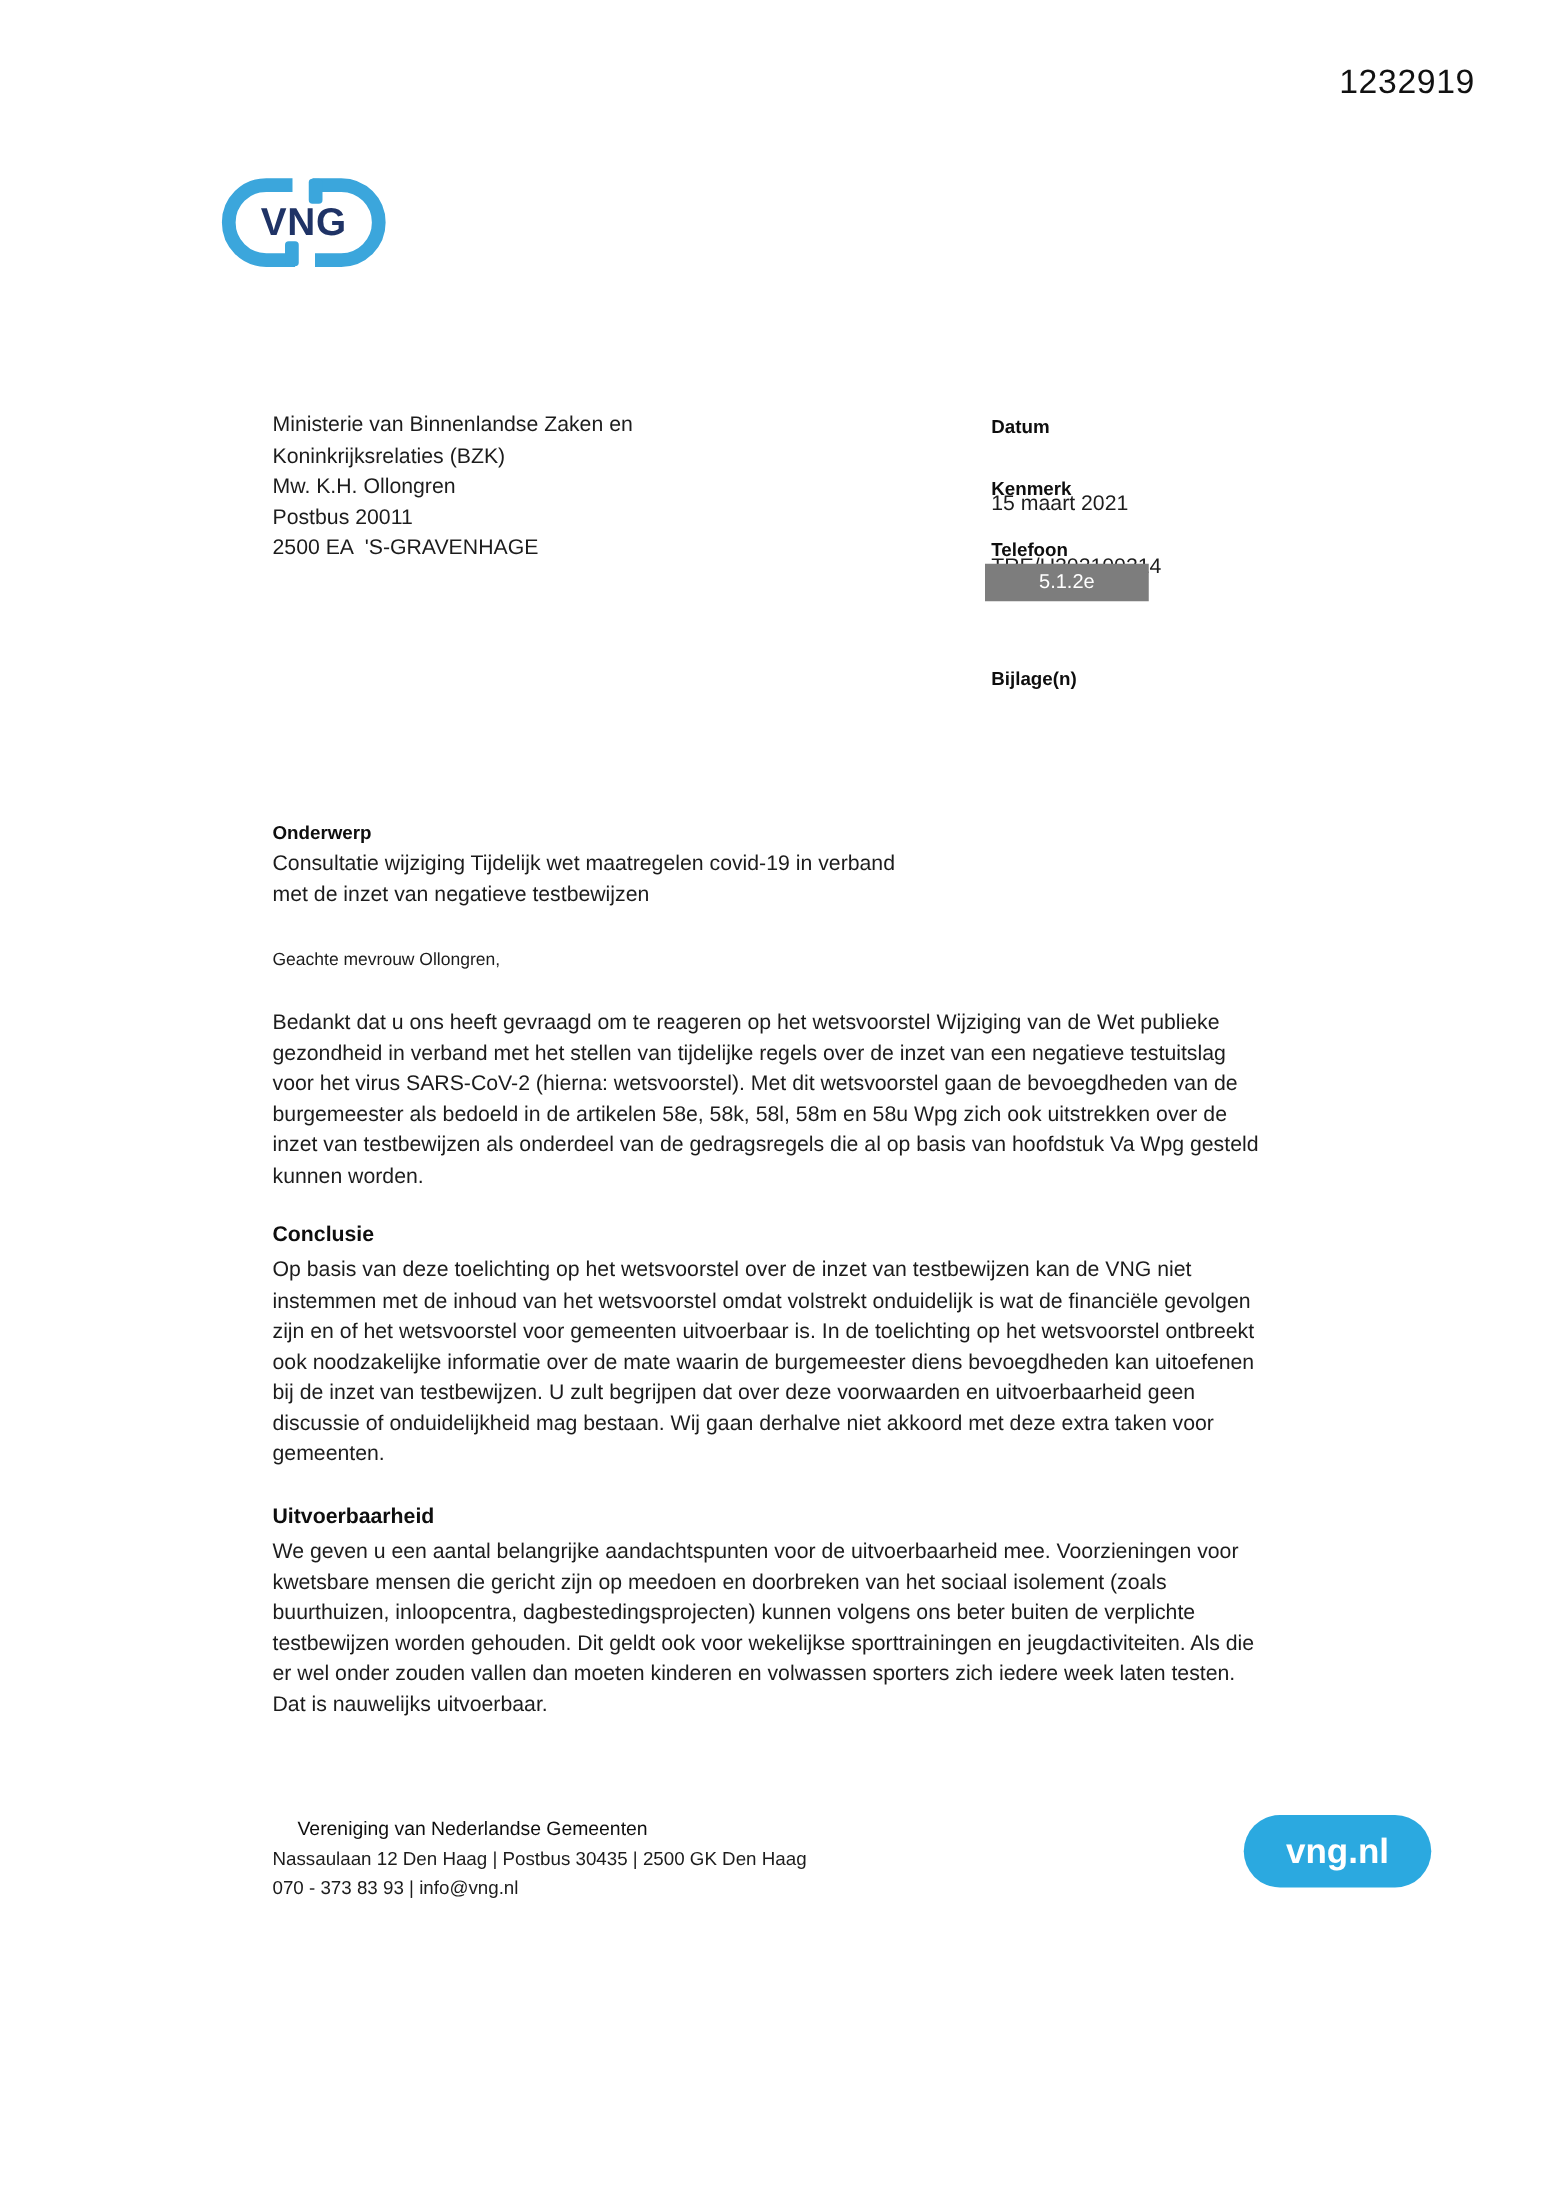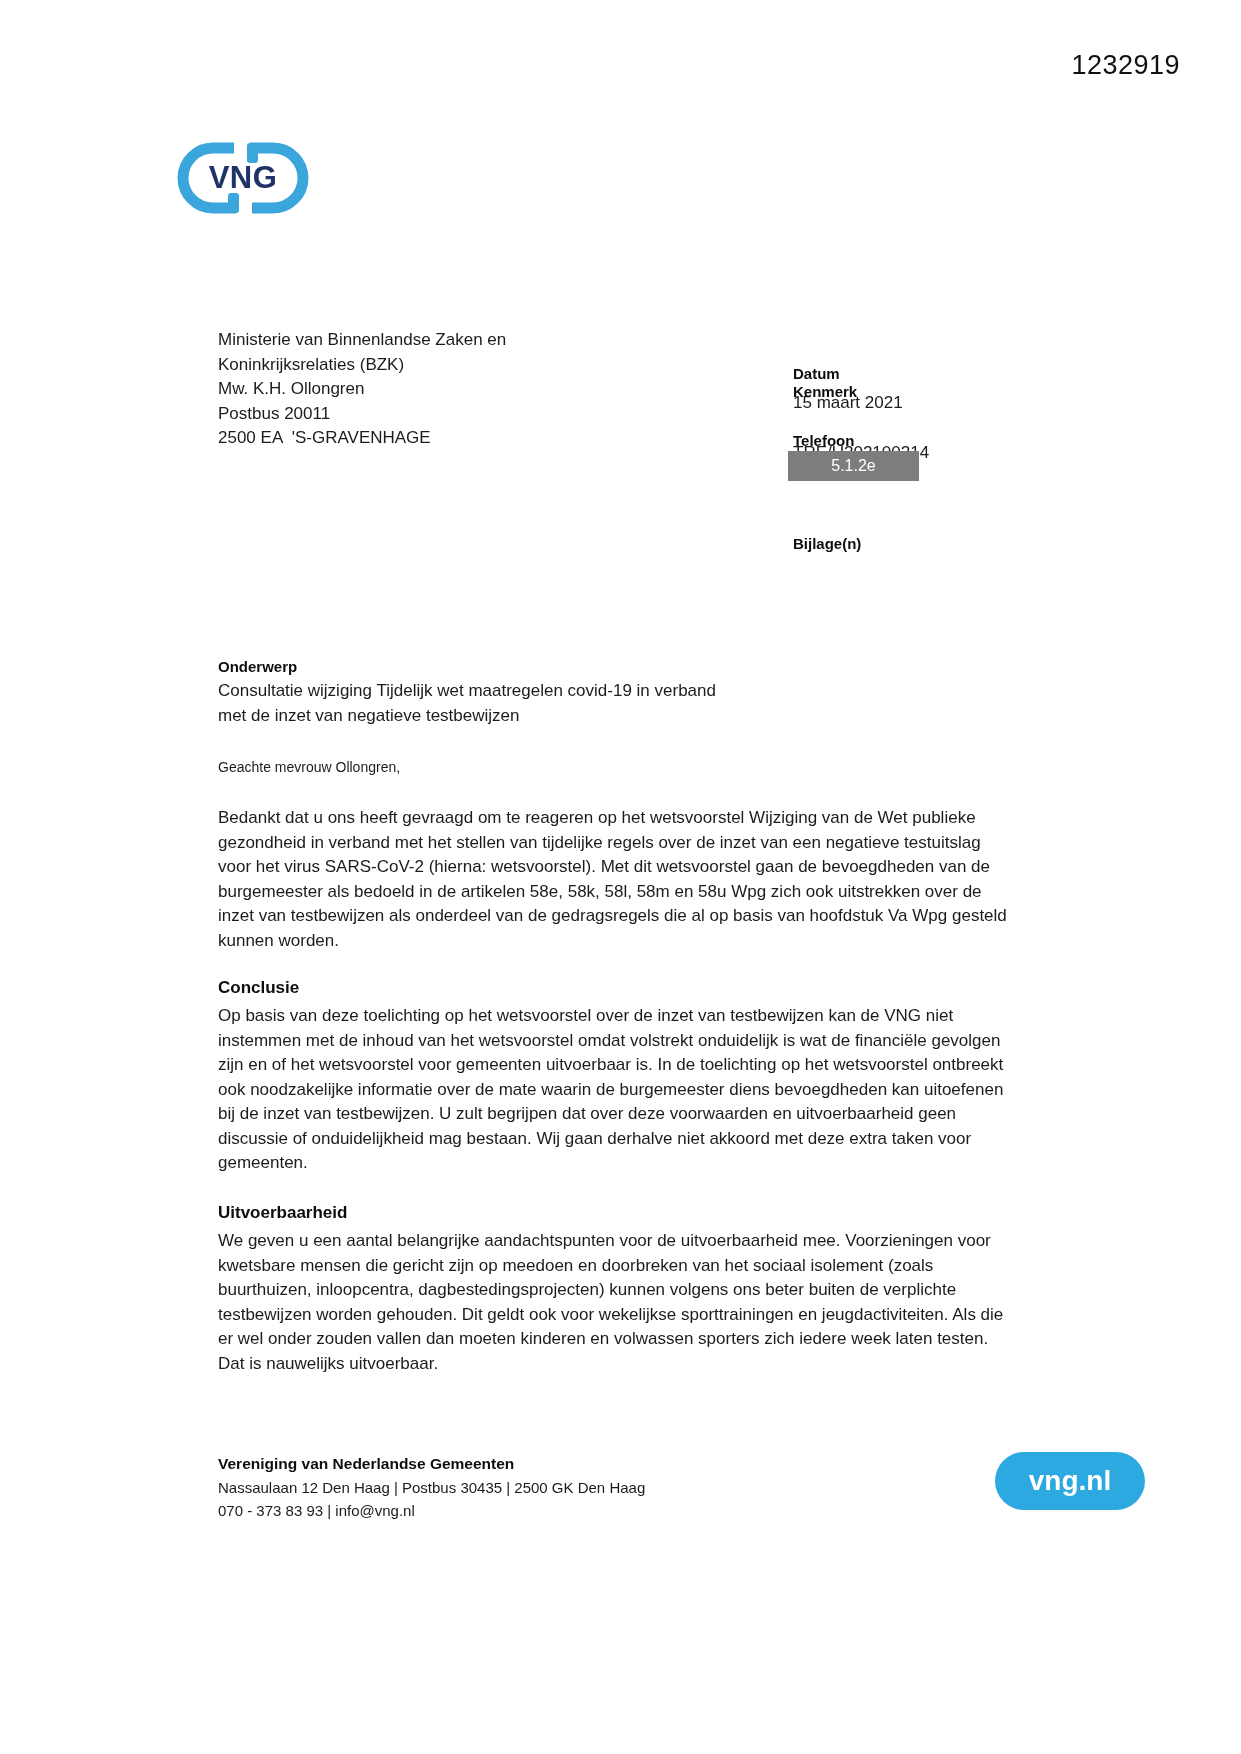--- a/index.html
+++ b/index.html
@@ -29,21 +29,21 @@
     display: flex; align-items: center; justify-content: center;
     font-size: 31px; font-weight: bold; color: #1F3366; letter-spacing: 0.5px;
   }
 
   .recipient { top: 328px; left: 218px; font-size: 17px; line-height: 24.5px; }
   .recipient div { white-space: pre-wrap; }
 
   .small-label { font-size: 15px; font-weight: bold; color: #0e0e0e; line-height: 20px; }
   .meta-value { font-size: 17px; line-height: 22px; color: #1c1c1c; margin-top: 39px; }
 
-  .meta-datum-label   { top: 332px; left: 793px; margin-top: 32px; }
+  .meta-datum-label   { top: 332px; left: 793px; }
   .meta-datum-value   { top: 353px; left: 793px; }
   .meta-kenmerk-label { top: 382px; left: 793px; }
   .meta-kenmerk-value { top: 403px; left: 793px; }
   .meta-telefoon-label{ top: 431px; left: 793px; }
   .redaction-box {
     top: 451px; left: 788px; width: 131px; height: 30px;
     background: #7d7d7d; color: #ffffff;
     font-size: 16px; line-height: 30px; text-align: center;
   }
   .meta-bijlage-label { top: 486px; left: 793px; margin-top: 48px; }
@@ -55,21 +55,21 @@
 
   .body-par { font-size: 17px; line-height: 24.5px; width: 800px; left: 218px; color: #1c1c1c; }
   .p1 { top: 806px; }
   .section-heading { font-size: 17px; font-weight: bold; color: #0e0e0e; left: 218px; line-height: 22px; text-align: right; }
   .h-conclusie { top: 977px; }
   .p-conclusie { top: 1004px; }
   .h-uitvoerbaarheid { top: 1202px; }
   .p-uitvoerbaarheid { top: 1229px; }
 
   .footer { top: 1452px; left: 218px; font-size: 15px; line-height: 23.5px; color: #1c1c1c; }
-  .footer .org { font-weight: bold; font-size: 15.5px; color: #0e0e0e; }
+  .footer .org { font-weight: normal; font-size: 15.5px; color: #0e0e0e; margin-left: 20px; }
 
   .badge {
     top: 1452px; left: 995px; width: 150px; height: 58px;
     background: #2BA9E0; border-radius: 29px;
     display: flex; align-items: center; justify-content: center;
     color: #ffffff; font-weight: bold; font-size: 28px;
   }
 </style>
 </head>
 <body>

